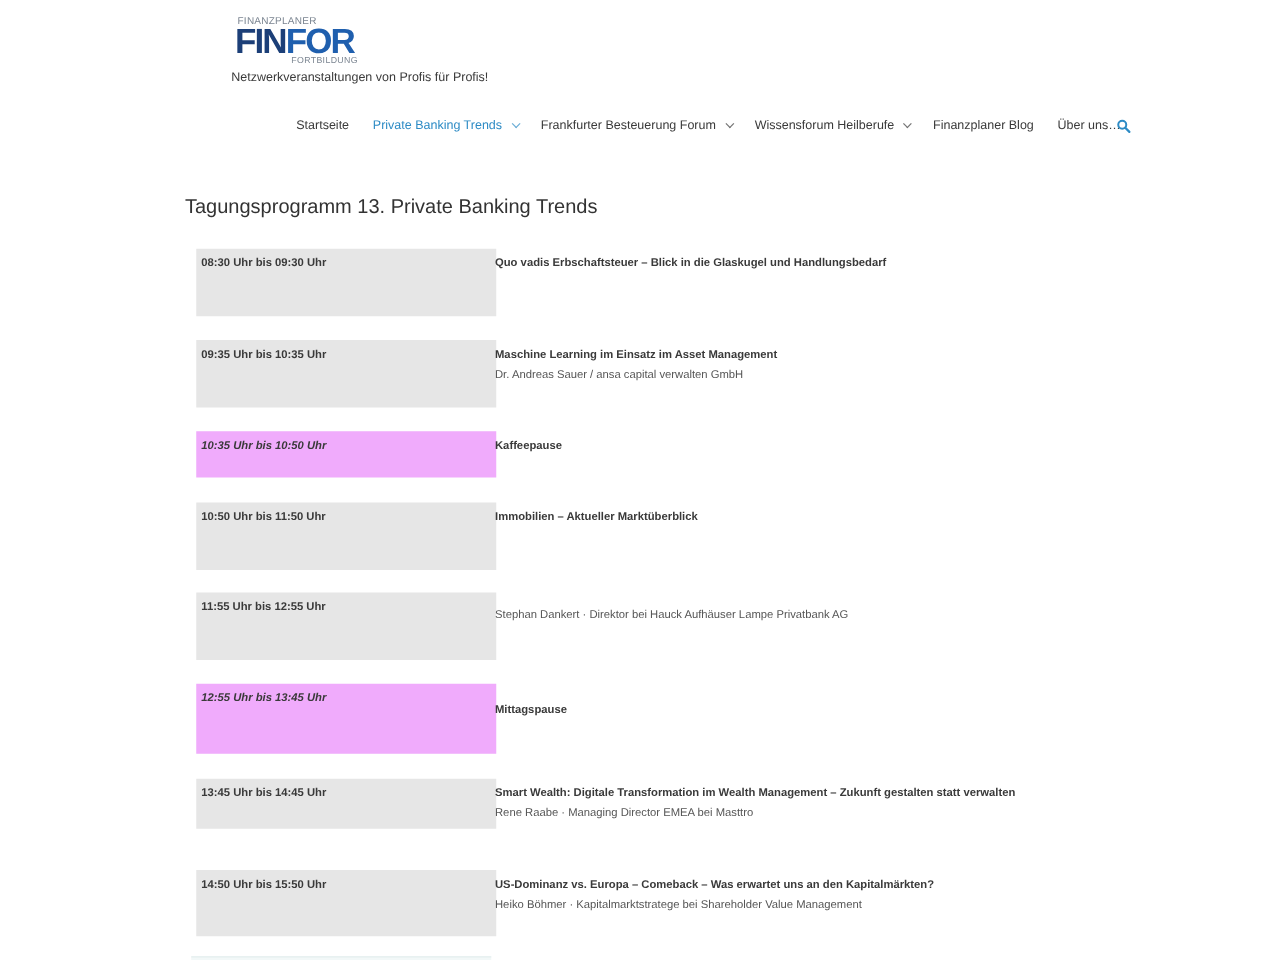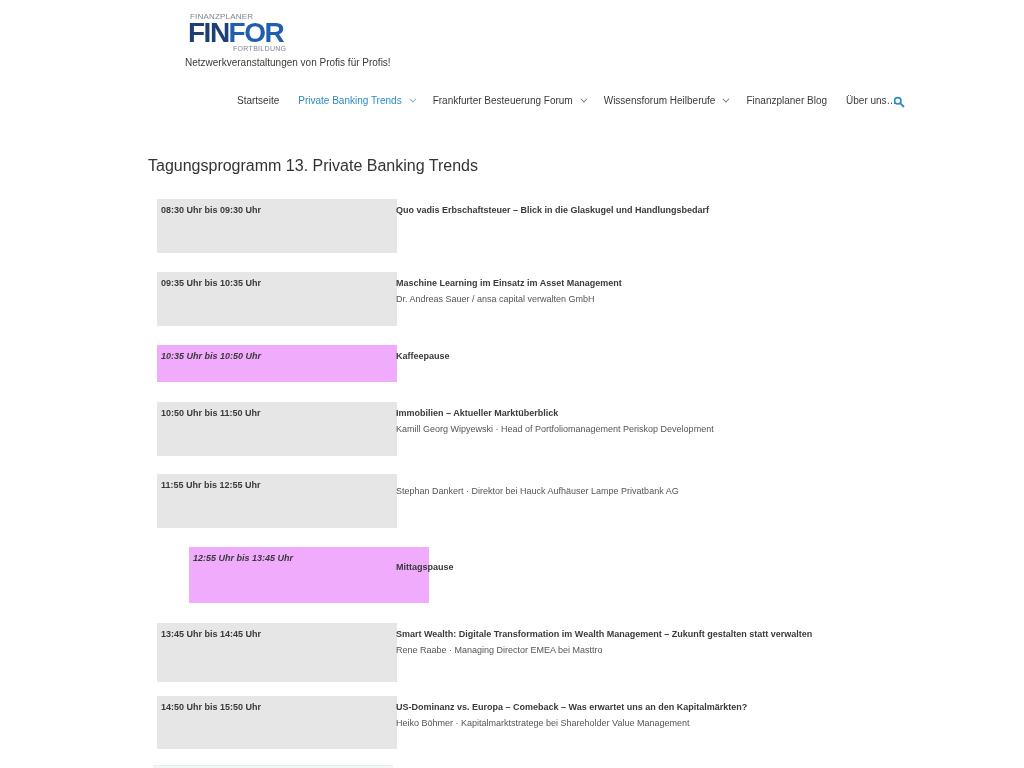--- a/index.html
+++ b/index.html
@@ -95,40 +95,39 @@
     <div class="time-box break" style="height:37px;">10:35 Uhr bis 10:50 Uhr</div>
     <div class="content">
       <div class="session-title">Kaffeepause</div>
     </div>
   </div>
 
   <div class="row" style="top:203px;">
     <div class="time-box" style="height:54px;">10:50 Uhr bis 11:50 Uhr</div>
     <div class="content">
       <div class="session-title">Immobilien – Aktueller Marktüberblick</div>
-      <div class="session-speaker">Kamill Georg Wipyewski · Head of Portfoliomanagement Periskop Development</div>
     </div>
   </div>
 
   <div class="row" style="top:275px;">
     <div class="time-box" style="height:54px;">11:55 Uhr bis 12:55 Uhr</div>
     <div class="content">
       <div class="session-speaker">Stephan Dankert · Direktor bei Hauck Aufhäuser Lampe Privatbank AG</div>
     </div>
   </div>
 
   <div class="row" style="top:348px;">
-    <div class="time-box break" style="height:56px;margin-left:32px;">12:55 Uhr bis 13:45 Uhr</div>
+    <div class="time-box break" style="height:56px;">12:55 Uhr bis 13:45 Uhr</div>
     <div class="content" style="top:15px;">
       <div class="session-title">Mittagspause</div>
     </div>
   </div>
 
   <div class="row" style="top:424px;">
-    <div class="time-box" style="height:59px;">13:45 Uhr bis 14:45 Uhr</div>
+    <div class="time-box" style="height:40px;">13:45 Uhr bis 14:45 Uhr</div>
     <div class="content">
       <div class="session-title">Smart Wealth: Digitale Transformation im Wealth Management – Zukunft gestalten statt verwalten</div>
       <div class="session-speaker">Rene Raabe · Managing Director EMEA bei Masttro</div>
     </div>
   </div>
 
   <div class="row" style="top:497px;">
     <div class="time-box" style="height:53px;">14:50 Uhr bis 15:50 Uhr</div>
     <div class="content">
       <div class="session-title">US-Dominanz vs. Europa – Comeback – Was erwartet uns an den Kapitalmärkten?</div>

